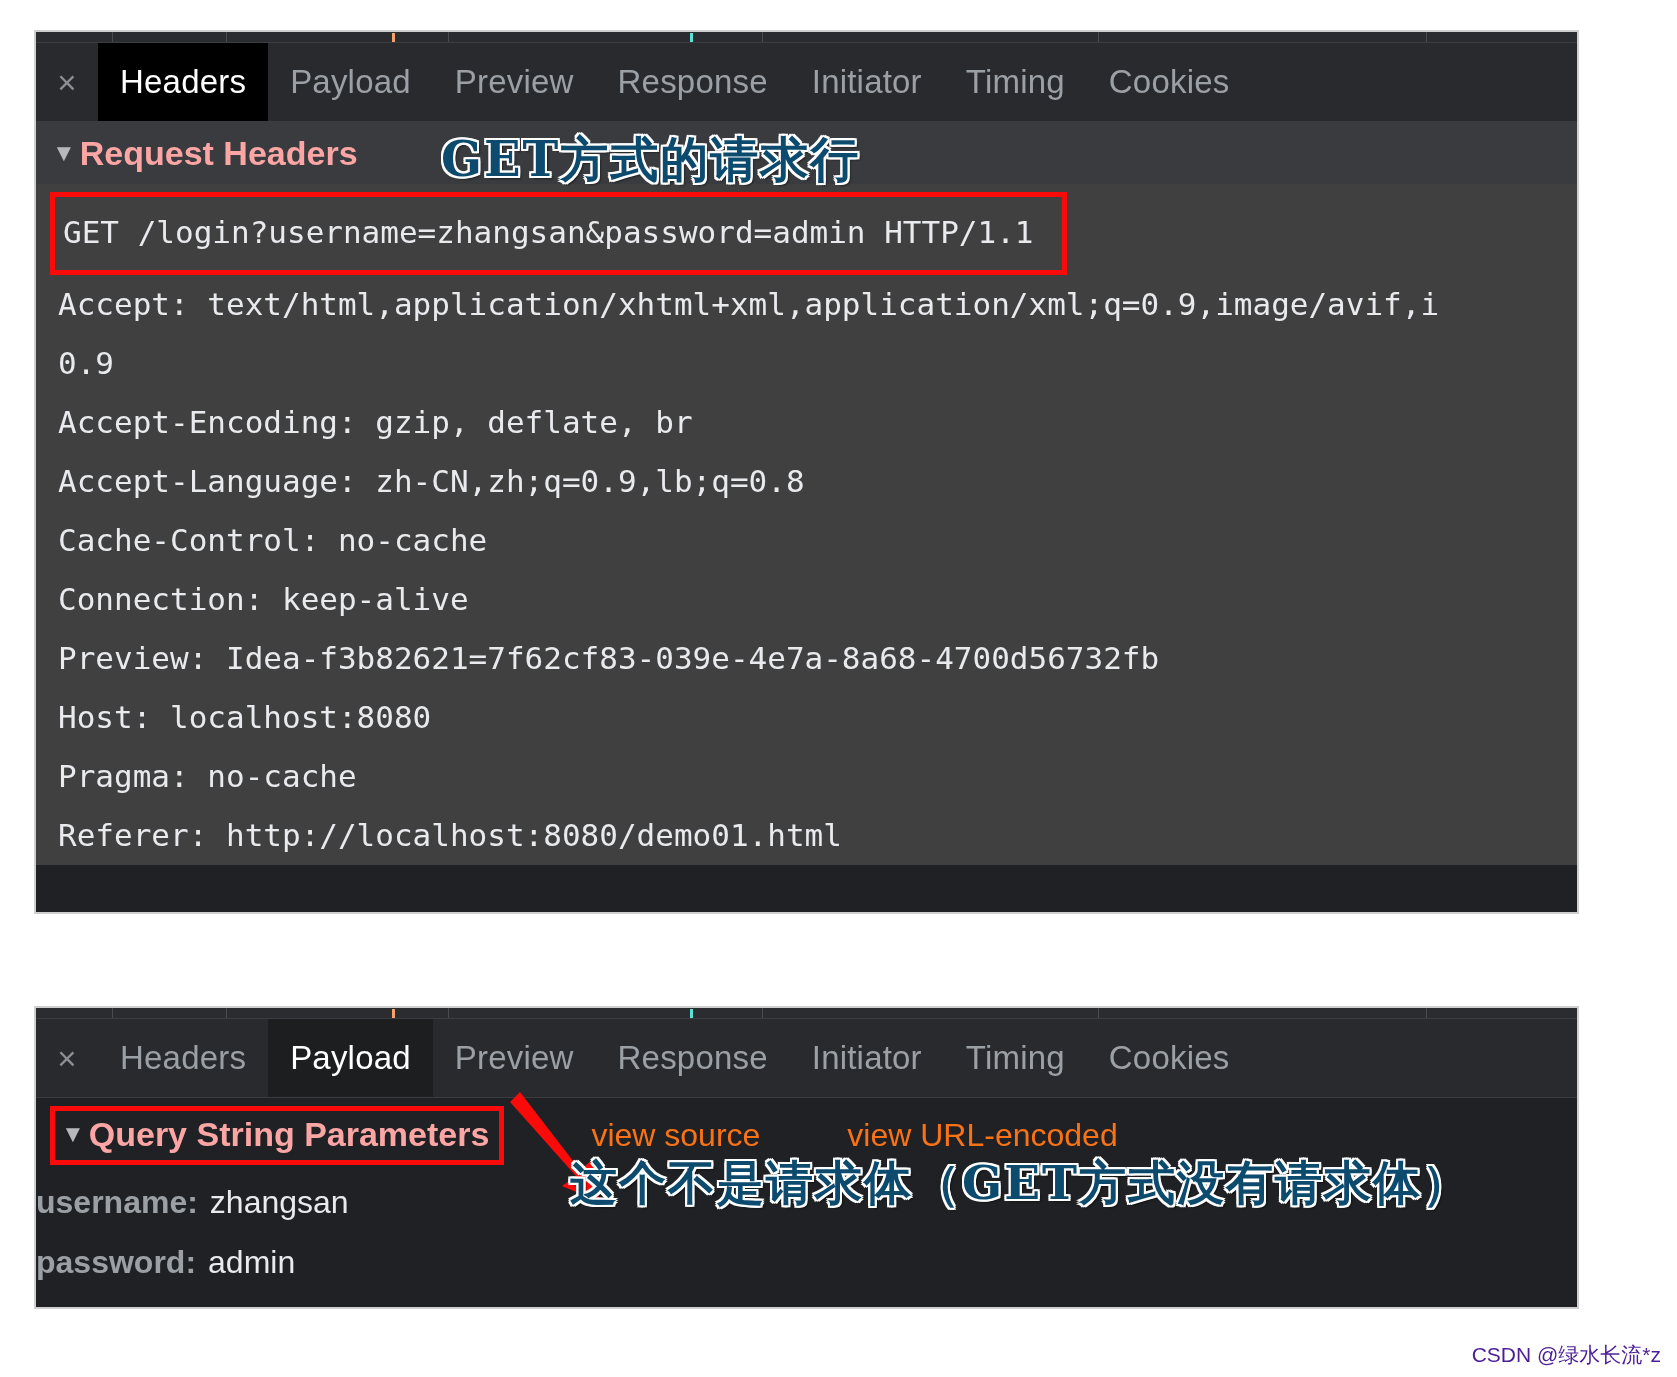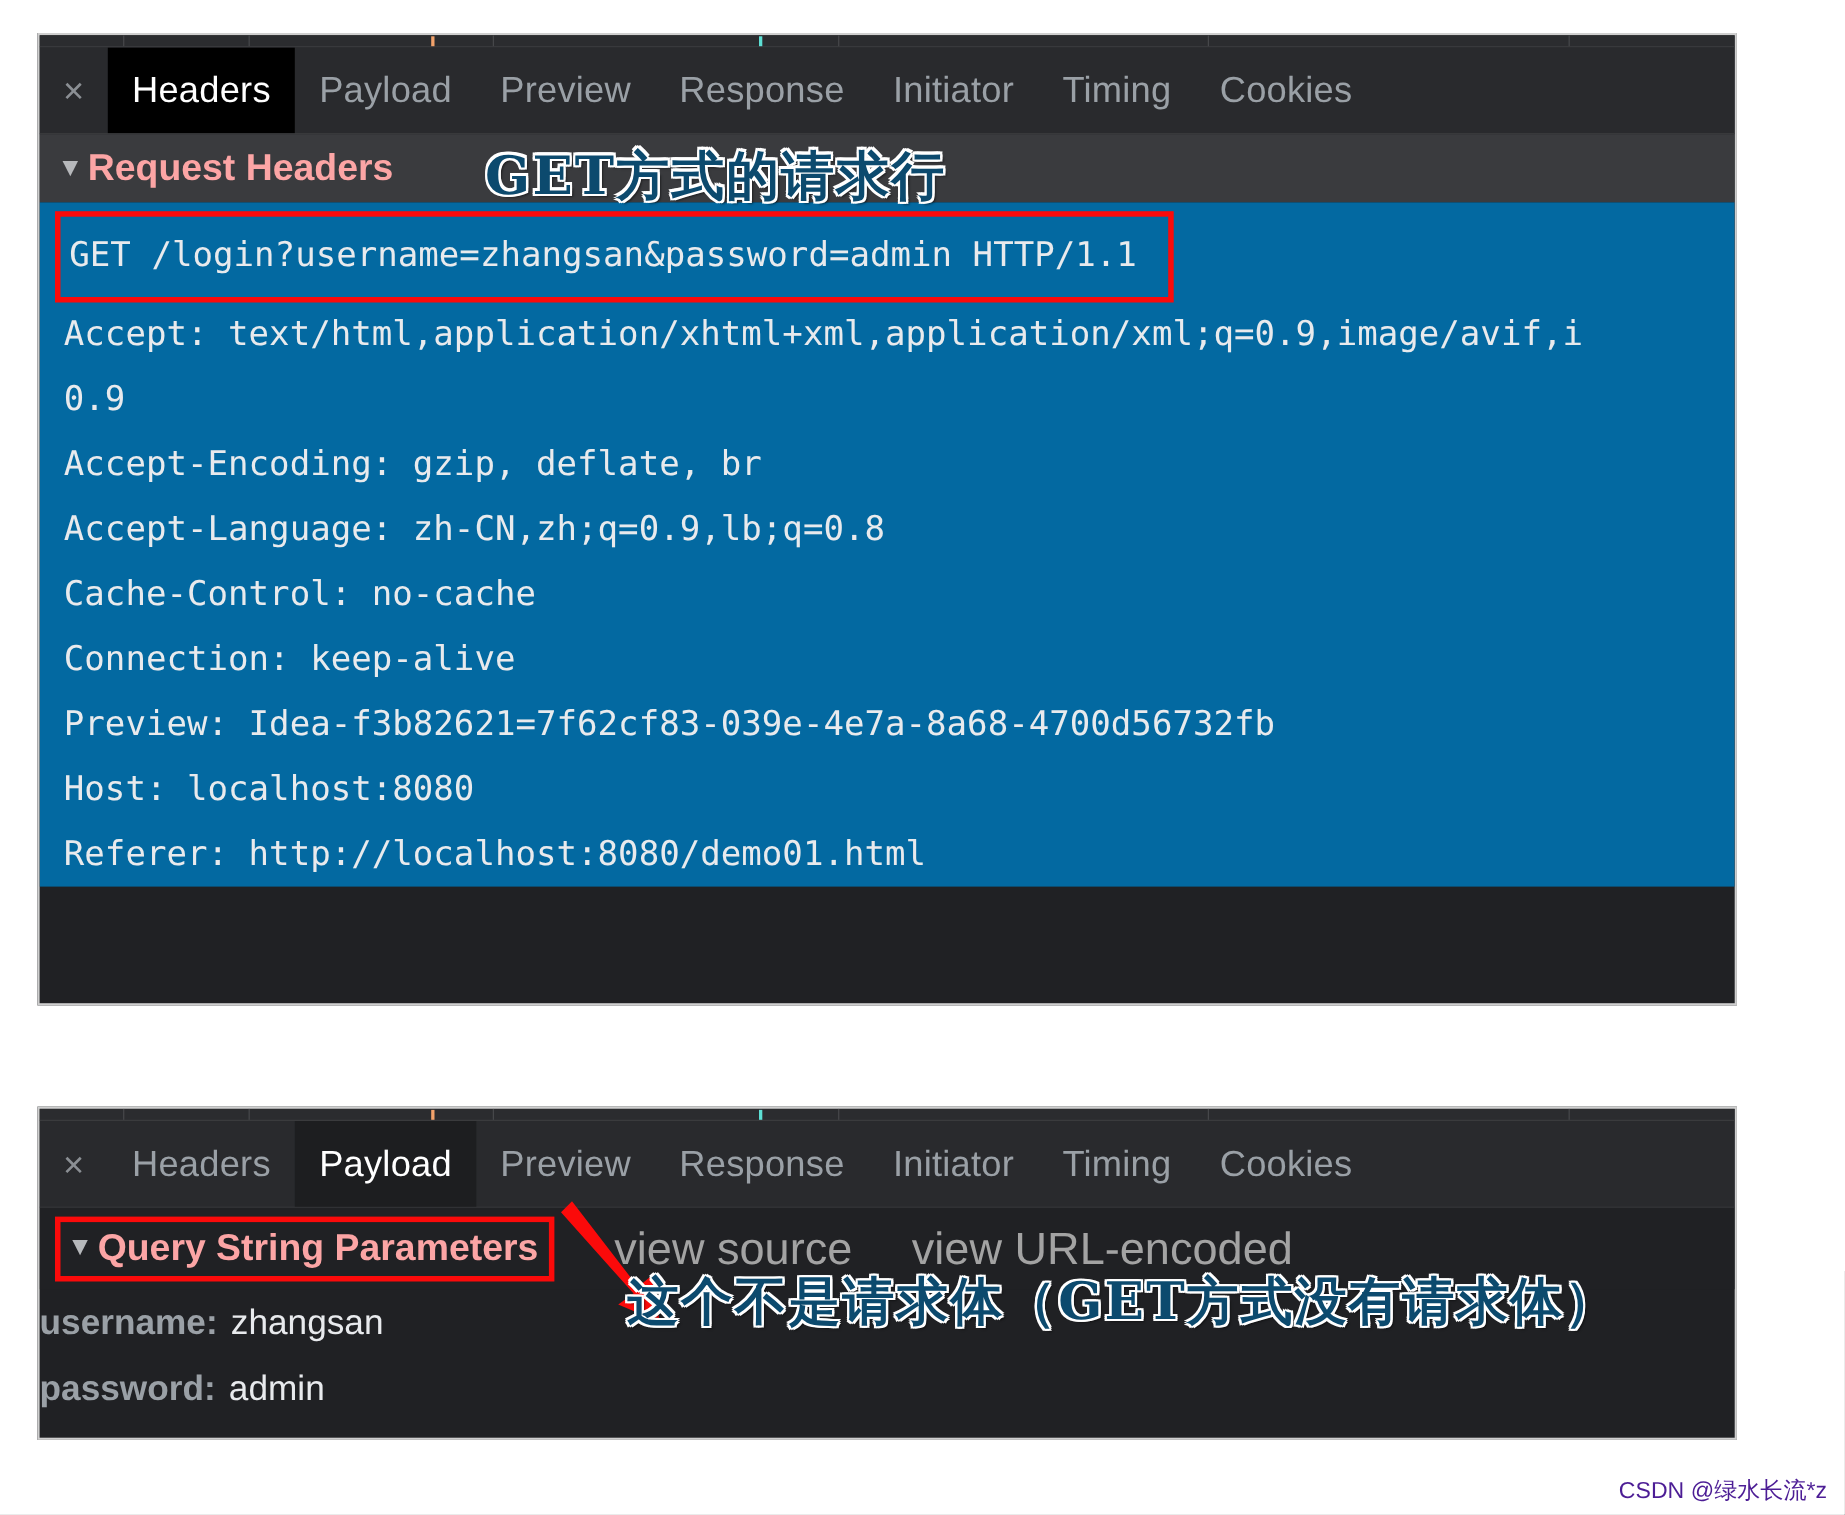--- a/index.html
+++ b/index.html
@@ -125,29 +125,29 @@
   }
   .qsp-box {
     display: inline-flex;
     align-items: center;
     border: 5px solid #fb0a0a;
     padding: 4px 10px 6px 6px;
     background: #202124;
     box-sizing: border-box;
   }
   .subaction {
-    color: #a3a3a3;
-    font-size: 41px;
-    margin-left: 54px;
+    color: #f97316;
+    font-size: 32px;
+    margin-left: 87px;
     white-space: nowrap;
   }
 
   
   .hdr-body {
-    background: #0369a1;
+    background: #404040;
     padding: 8px 0 0 0;
     position: relative;
   }
   .hdr-line {
     color: #e8eaed;
     font-family: "DejaVu Sans Mono", monospace;
     font-size: 31px;
     line-height: 59px;
     white-space: pre;
     padding-left: 22px;
@@ -263,20 +263,21 @@
     </div>
 
     <div class="hdr-line">Accept: text/html,application/xhtml+xml,application/xml;q=0.9,image/avif,i</div>
     <div class="hdr-line">0.9</div>
     <div class="hdr-line">Accept-Encoding: gzip, deflate, br</div>
     <div class="hdr-line">Accept-Language: zh-CN,zh;q=0.9,lb;q=0.8</div>
     <div class="hdr-line">Cache-Control: no-cache</div>
     <div class="hdr-line">Connection: keep-alive</div>
     <div class="hdr-line">Preview: Idea-f3b82621=7f62cf83-039e-4e7a-8a68-4700d56732fb</div>
     <div class="hdr-line">Host: localhost:8080</div>
+    <div class="hdr-line">Pragma: no-cache</div>
     <div class="hdr-line">Referer: http://localhost:8080/demo01.html</div>
   </div>
 </div>
 
 <div class="cn-anno" id="anno-top">GET方式的请求行</div>
 
 <div class="panel panel-bottom">
 
   <div class="overview">
     <div class="ov-div" style="left:76px"></div>

